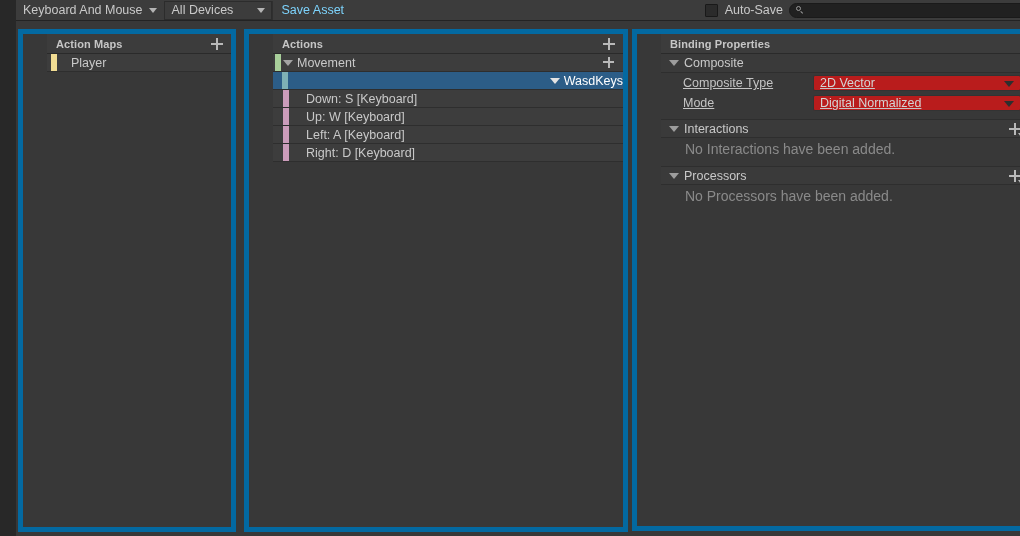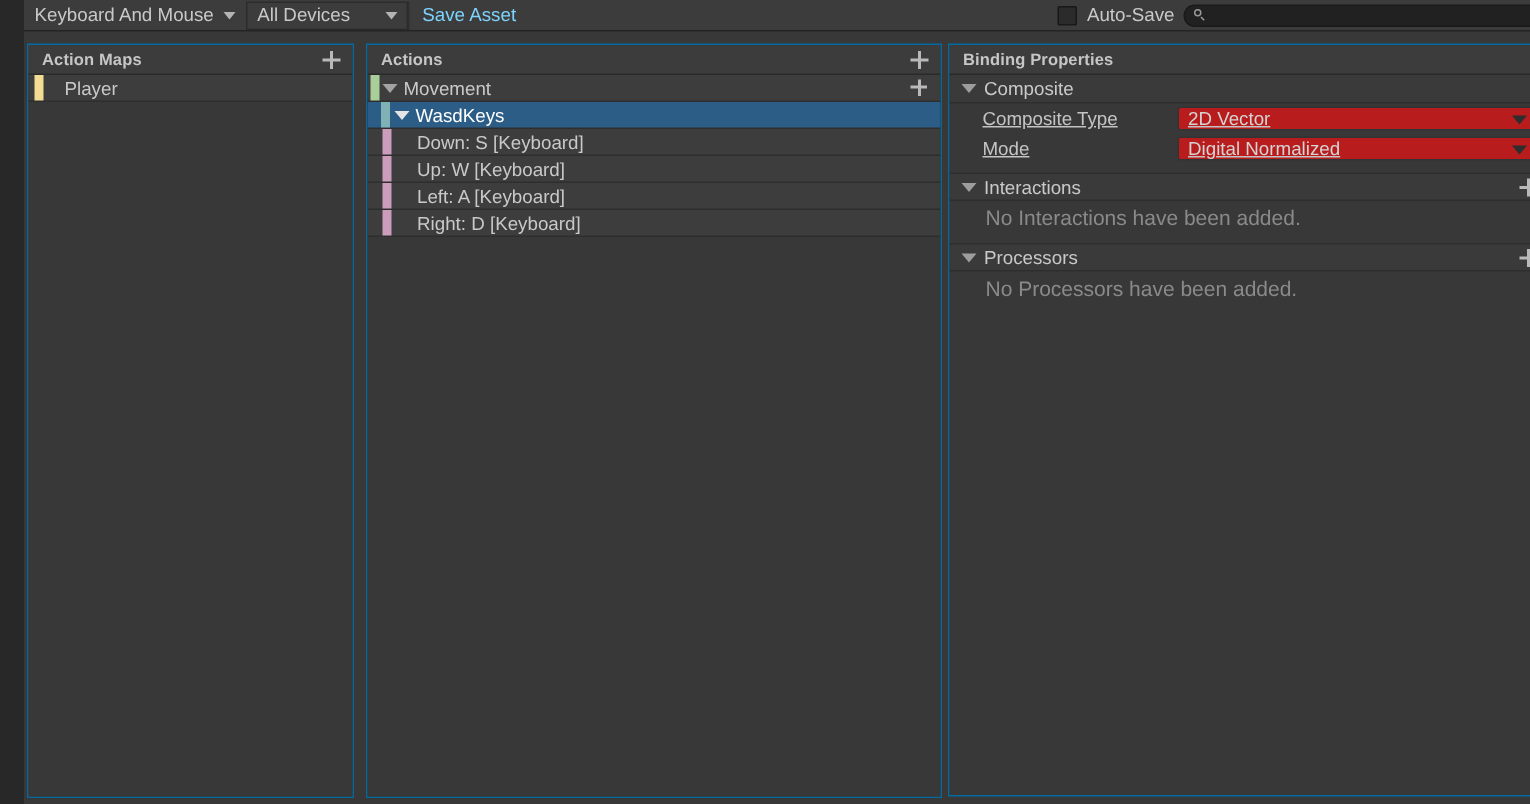--- a/index.html
+++ b/index.html
@@ -119,22 +119,23 @@
     width: 3px; height: 1px;
     background: #9a9a9a;
     transform: rotate(45deg);
     transform-origin: 0 0;
   }
 
   
   .panel {
     position: absolute;
     background: #383838;
-    border: 1px solid #0369a1;
-    box-sizing: border-box;
+    border: 5px solid #0369a1;
+    box-sizing: border-box;
+    padding-left: 24px;
   }
   #panel-actionmaps { left: 2px;   top: 29px; width: 218px; height: 503px; }
   #panel-actions    { left: 228px; top: 29px; width: 384px; height: 503px; }
   #panel-properties { left: 616px; top: 29px; width: 402px; height: 502px; }
 
   .panel-header {
     position: relative;
     height: 20px;
     background: #3c3c3c;
     border-bottom: 1px solid #2a2a2a;
@@ -182,21 +183,21 @@
   .row {
     position: relative;
     height: 18px;
     display: flex;
     align-items: center;
     border-bottom: 1px solid #2e2e2e;
     box-sizing: border-box;
     background: #3d3d3d;
     cursor: default;
   }
-  .row.selected { background: #2c5d87; }
+  .row.selected { background: #2c5d87; justify-content: flex-end; }
   .strip {
     position: absolute;
     top: 0; bottom: 0;
     width: 6px;
   }
   .row-label {
     font-size: 12.5px;
     color: #c9c9c9;
     white-space: nowrap;
   }

